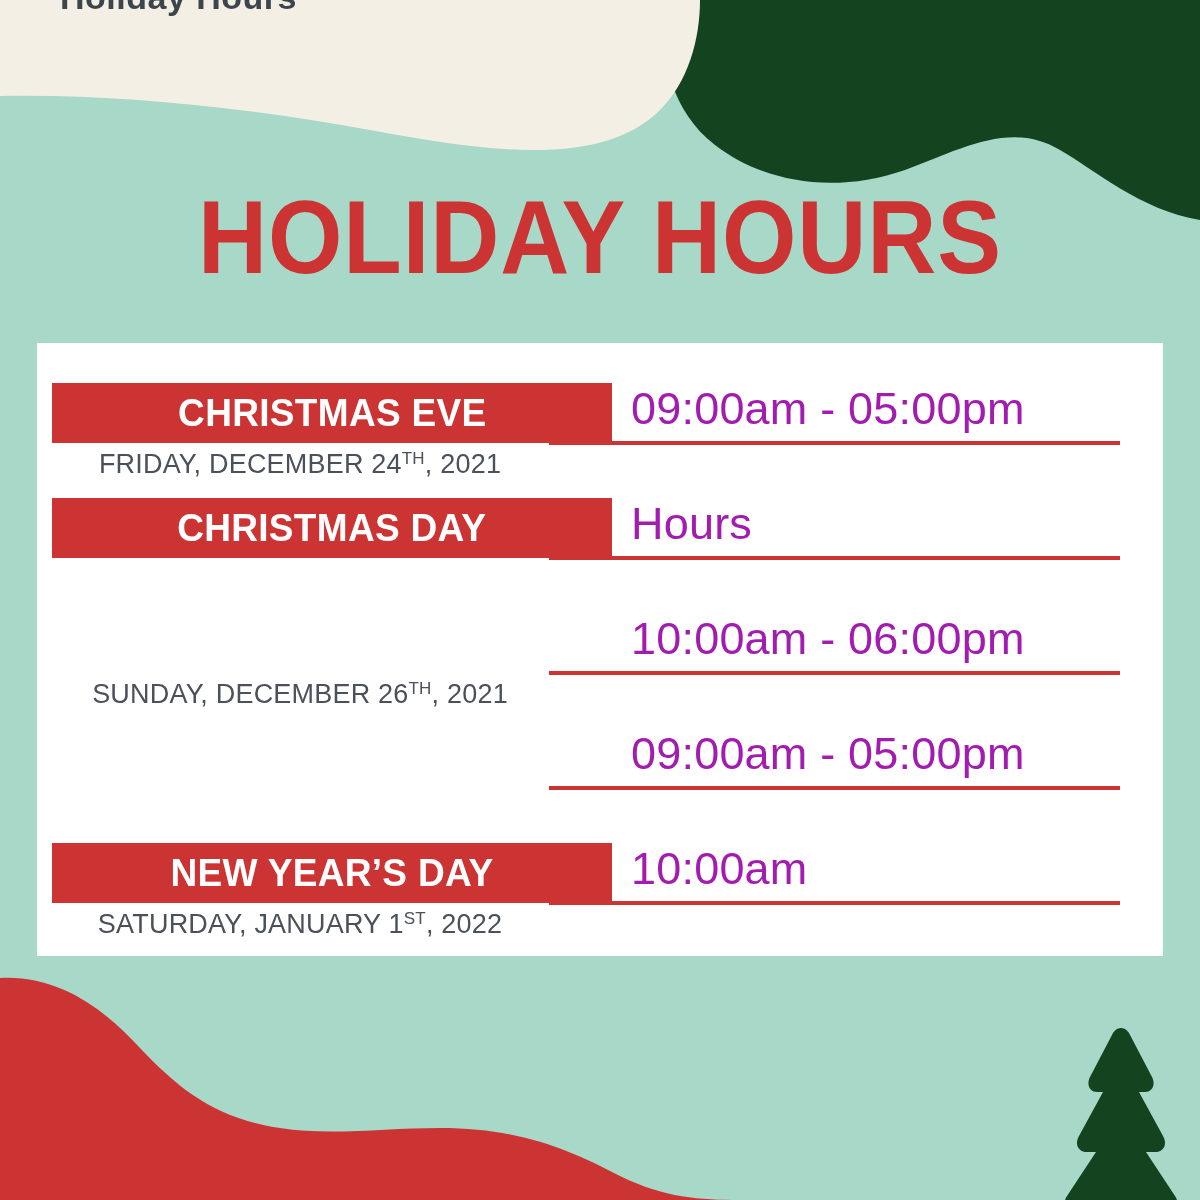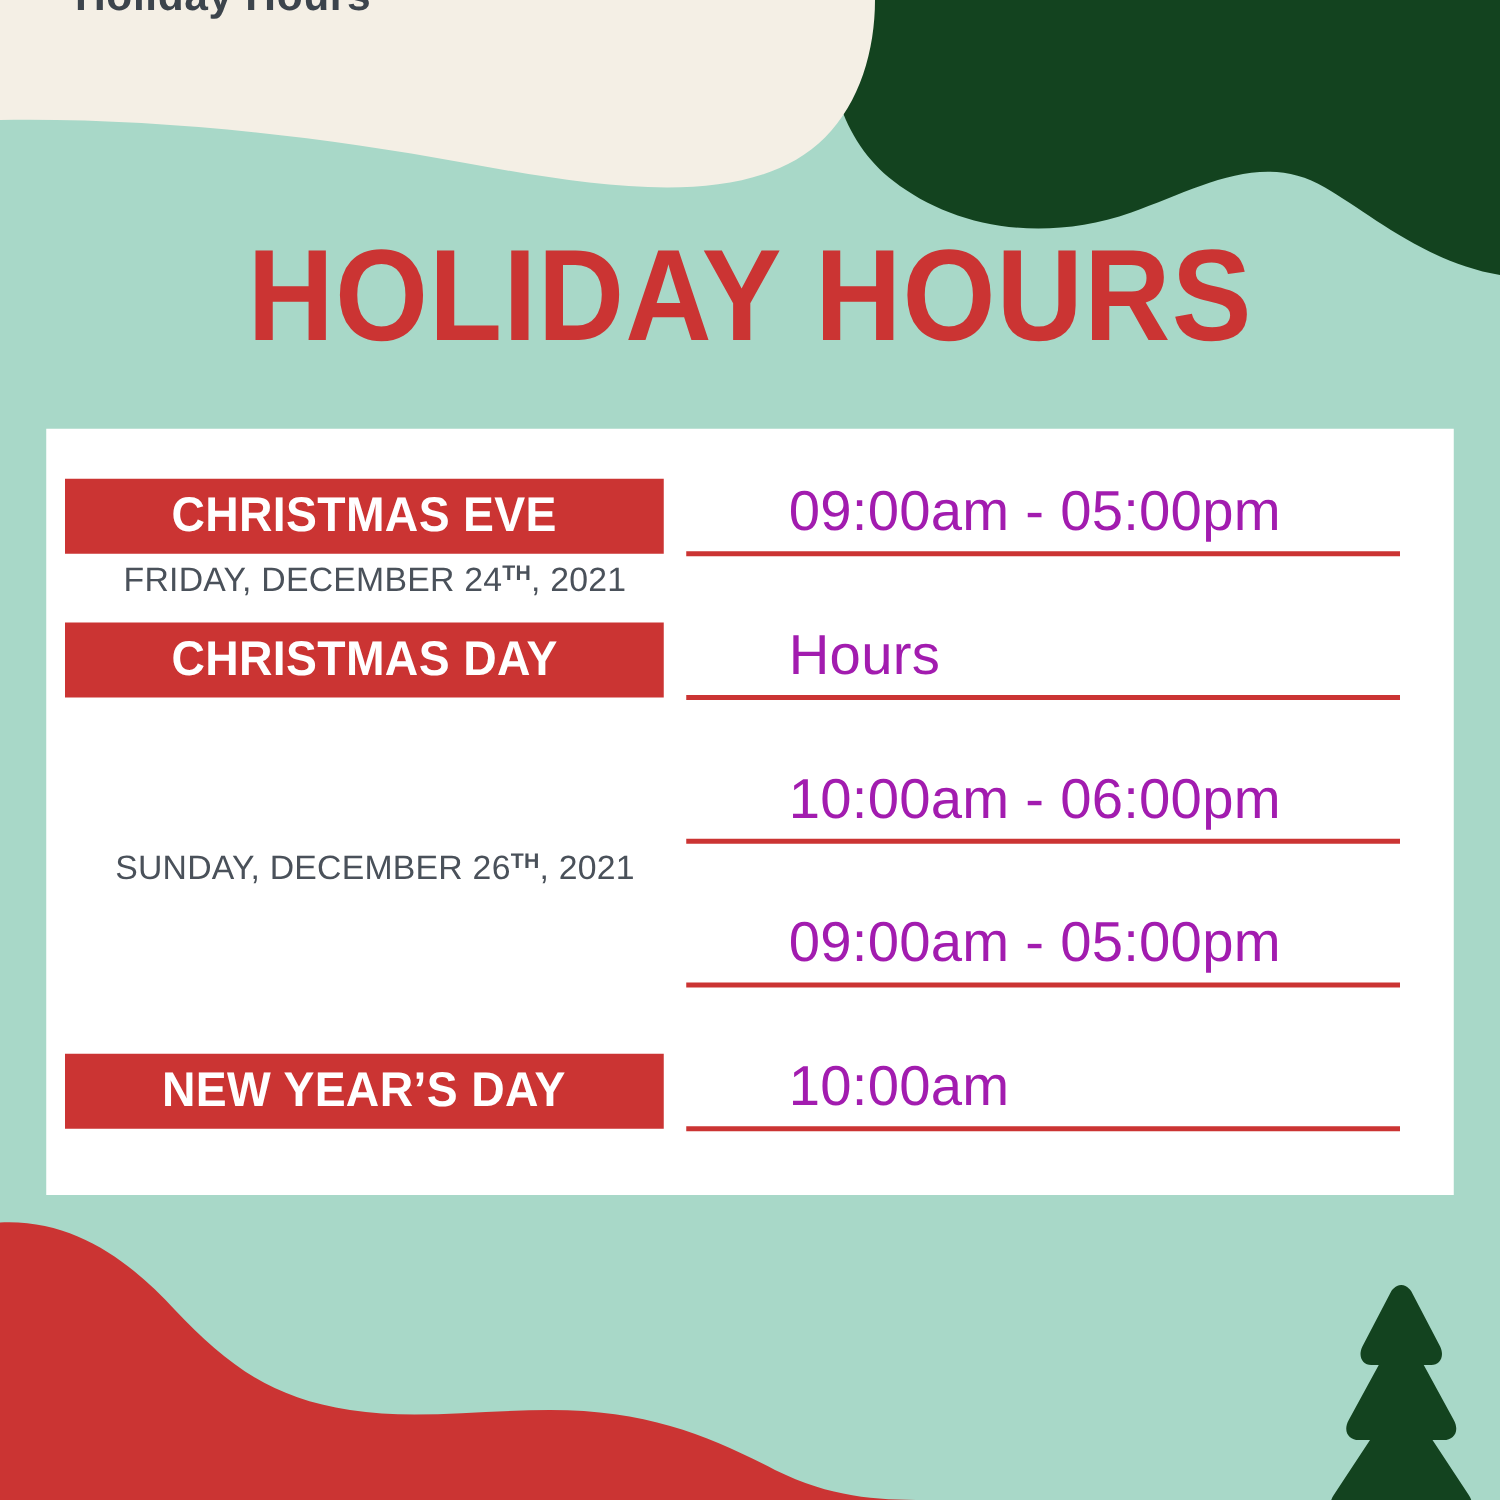--- a/index.html
+++ b/index.html
@@ -85,21 +85,21 @@
   .row-1 { top: 147px; }
   .row-2 { top: 262px; }
   .row-3 { top: 377px; }
   .row-4 { top: 492px; }
 
   
   .band {
     position: absolute;
     left: 15px;
     top: 8px;
-    width: 479px;
+    width: 560px;
     height: 60px;
     background: #CB3433;
     display: flex;
     align-items: center;
     justify-content: center;
   }
   .band-label {
     color: #ffffff;
     font-family: "Liberation Sans Narrow", "Liberation Sans", sans-serif;
     font-weight: 700;
@@ -121,21 +121,20 @@
     font-family: "Liberation Sans Narrow", "Liberation Sans", sans-serif;
     font-size: 27px;
     line-height: 34px;
     letter-spacing: 0.2px;
     white-space: nowrap;
   }
   .date sup {
     font-size: 17px;
     vertical-align: 0.52em;
     line-height: 0;
-    font-weight: bold;
   }
 
   
   .hours {
     position: absolute;
     left: 594px;
     top: 0px;
     width: 512px;
     height: 68px;
     display: flex;
@@ -234,20 +233,21 @@
 
       <div class="row row-3">
         <div class="hours">09:00am - 05:00pm</div>
         <div class="rule"></div>
       </div>
 
       <div class="row row-4">
         <div class="band">
           <span class="band-label">NEW YEAR’S DAY</span>
         </div>
+        <div class="date"><span>SATURDAY, JANUARY 1</span><sup>ST</sup><span>, 2022</span></div>
         <div class="hours">10:00am</div>
         <div class="rule"></div>
       </div>
 
     </div>
   </div>
 
 </div>
 
 </body></html>

